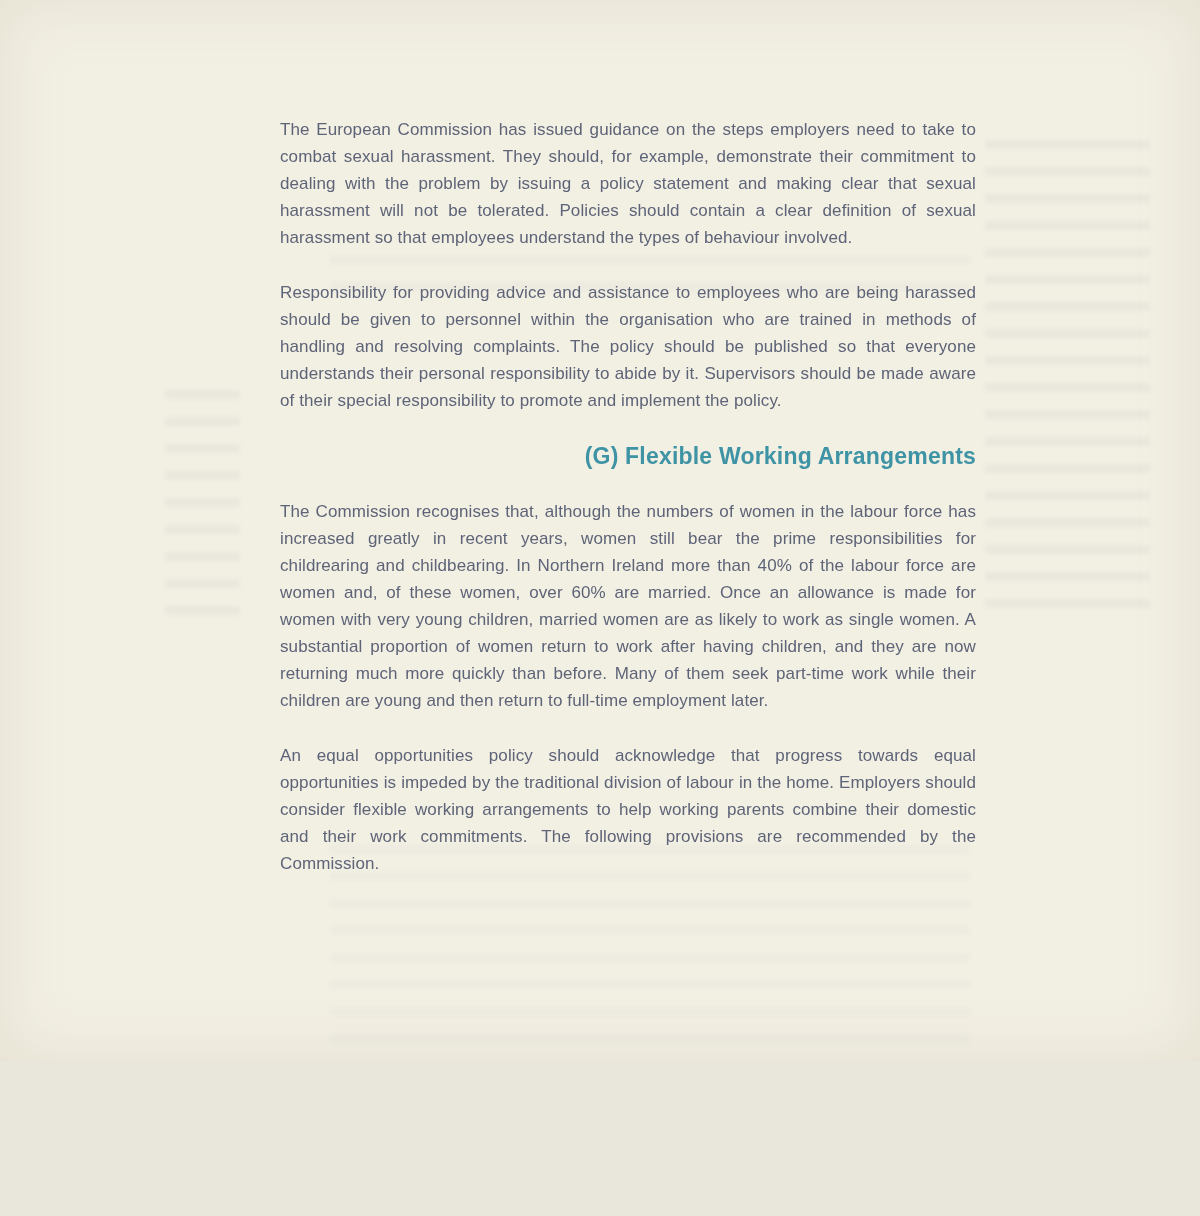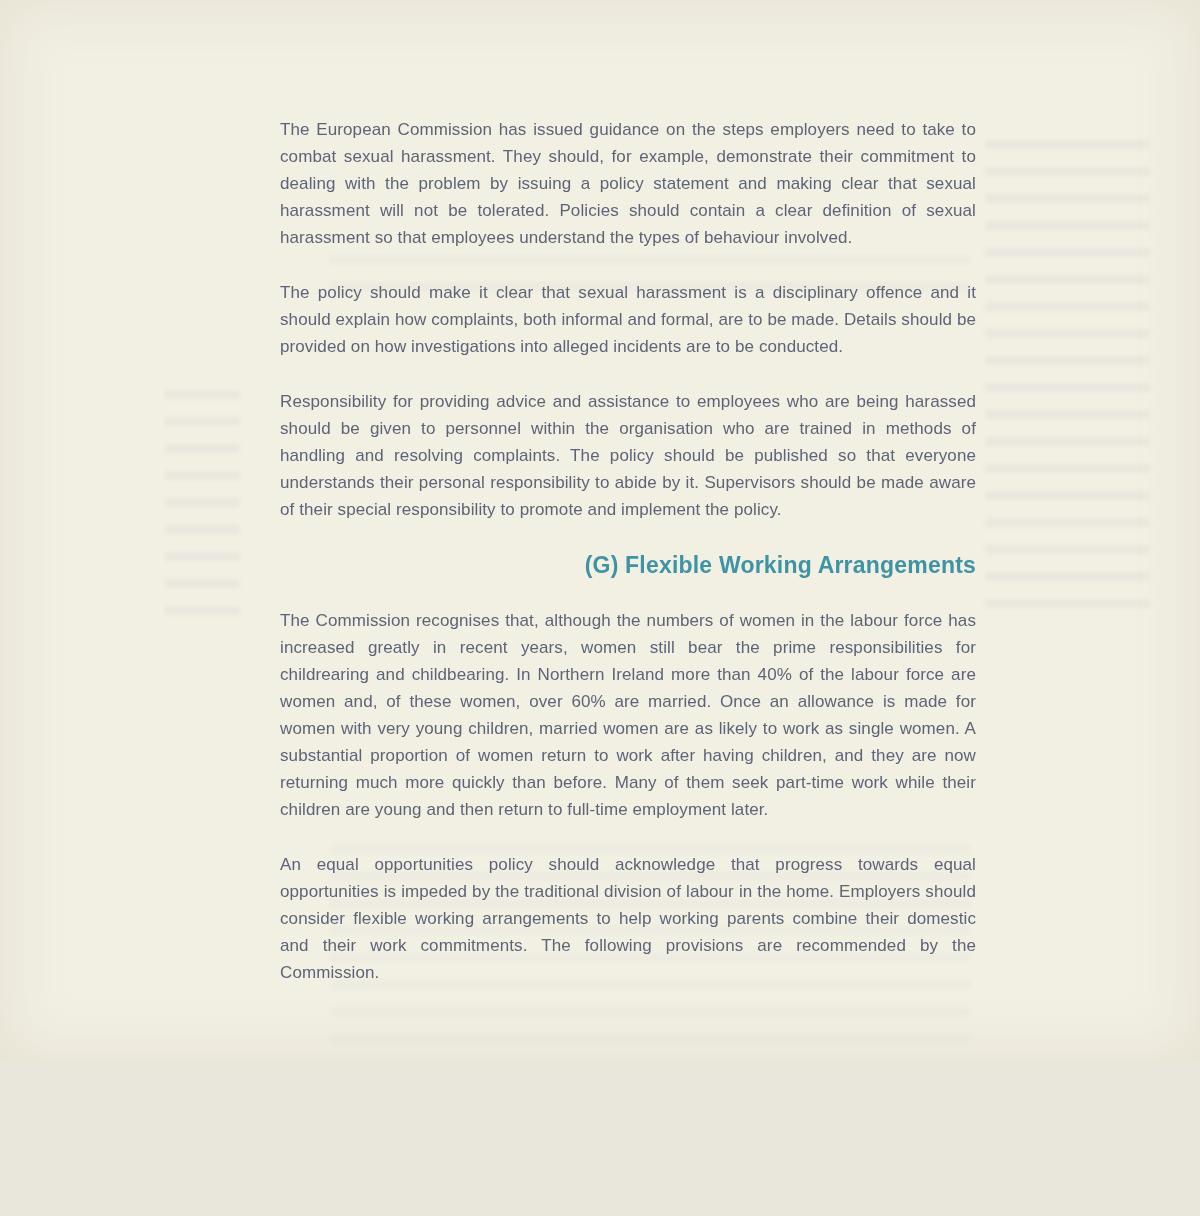--- a/index.html
+++ b/index.html
@@ -79,21 +79,20 @@
 <div class="page">
 
   <div class="ghost ghost-1"></div>
   <div class="ghost ghost-2"></div>
   <div class="ghost ghost-3"></div>
   <div class="ghost ghost-4"></div>
   <div class="scan-spot"></div>
 
   <main class="content">
     <p>The European Commission has issued guidance on the steps employers need to take to combat sexual harassment. They should, for example, demonstrate their commitment to dealing with the problem by issuing a policy statement and making clear that sexual harassment will not be tolerated. Policies should contain a clear definition of sexual harassment so that employees understand the types of behaviour involved.</p>
-    <p>The policy should make it clear that sexual harassment is a disciplinary offence and it should explain how complaints, both informal and formal, are to be made. Details should be provided on how investigations into alleged incidents are to be conducted.</p>
     <p>Responsibility for providing advice and assistance to employees who are being harassed should be given to personnel within the organisation who are trained in methods of handling and resolving complaints. The policy should be published so that everyone understands their personal responsibility to abide by it. Supervisors should be made aware of their special responsibility to promote and implement the policy.</p>
 
     <h2 class="section-heading">(G) Flexible Working Arrangements</h2>
 
     <p>The Commission recognises that, although the numbers of women in the labour force has increased greatly in recent years, women still bear the prime responsibilities for childrearing and childbearing. In Northern Ireland more than 40% of the labour force are women and, of these women, over 60% are married. Once an allowance is made for women with very young children, married women are as likely to work as single women. A substantial proportion of women return to work after having children, and they are now returning much more quickly than before. Many of them seek part-time work while their children are young and then return to full-time employment later.</p>
     <p>An equal opportunities policy should acknowledge that progress towards equal opportunities is impeded by the traditional division of labour in the home. Employers should consider flexible working arrangements to help working parents combine their domestic and their work commitments. The following provisions are recommended by the Commission.</p>
   </main>
 
   <div class="page-number">29</div>
 

